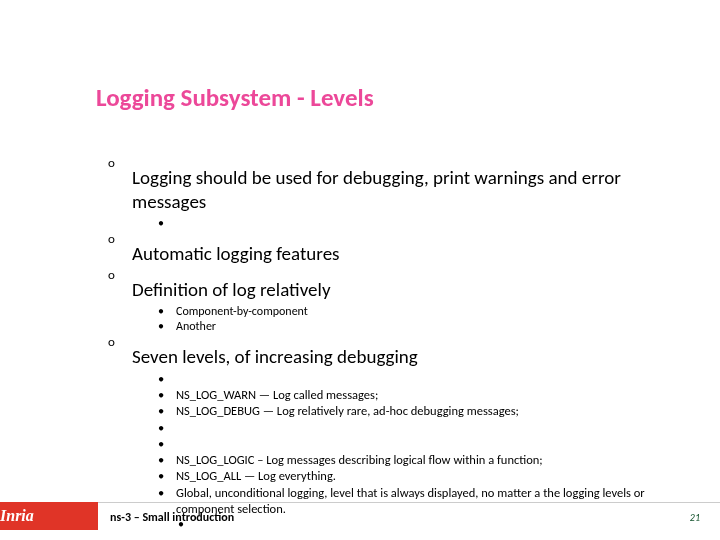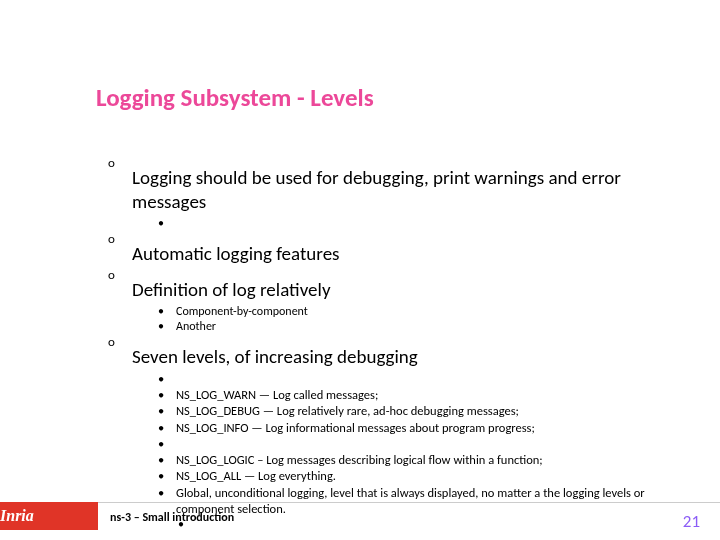--- a/index.html
+++ b/index.html
@@ -111,22 +111,23 @@
     left: 110px;
     top: 20px;
     font-size: 12px;
     font-weight: bold;
     color: #000;
   }
   .pagenum {
     position: absolute;
     right: 20px;
     top: 21px;
-    font-size: 17px;
-    color: #8b5cf6;
+    font-size: 10px;
+    color: #14532d;
+    font-style: italic;
   }
 </style>
 </head>
 <body>
 
 <div class="slide">
 
   <div class="title">Logging Subsystem - Levels</div>
 
   <div class="content">
@@ -167,21 +168,20 @@
     <div class="sub2">
         <span class="bul">•</span>
         <span>NS_LOG_WARN — Log called messages;</span>
       </div>
     <div class="sub2">
         <span class="bul">•</span>
         <span>NS_LOG_DEBUG — Log relatively rare, ad-hoc debugging messages;</span>
       </div>
     <div class="sub2">
         <span class="bul">•</span>
-        <span>NS_LOG_INFO — Log informational messages about program progress;</span>
       </div>
     <div class="sub2">
         <span class="bul">•</span>
       </div>
     <div class="sub2">
         <span class="bul">•</span>
         <span>NS_LOG_LOGIC – Log messages describing logical flow within a function;</span>
       </div>
     <div class="sub2">
         <span class="bul">•</span>

